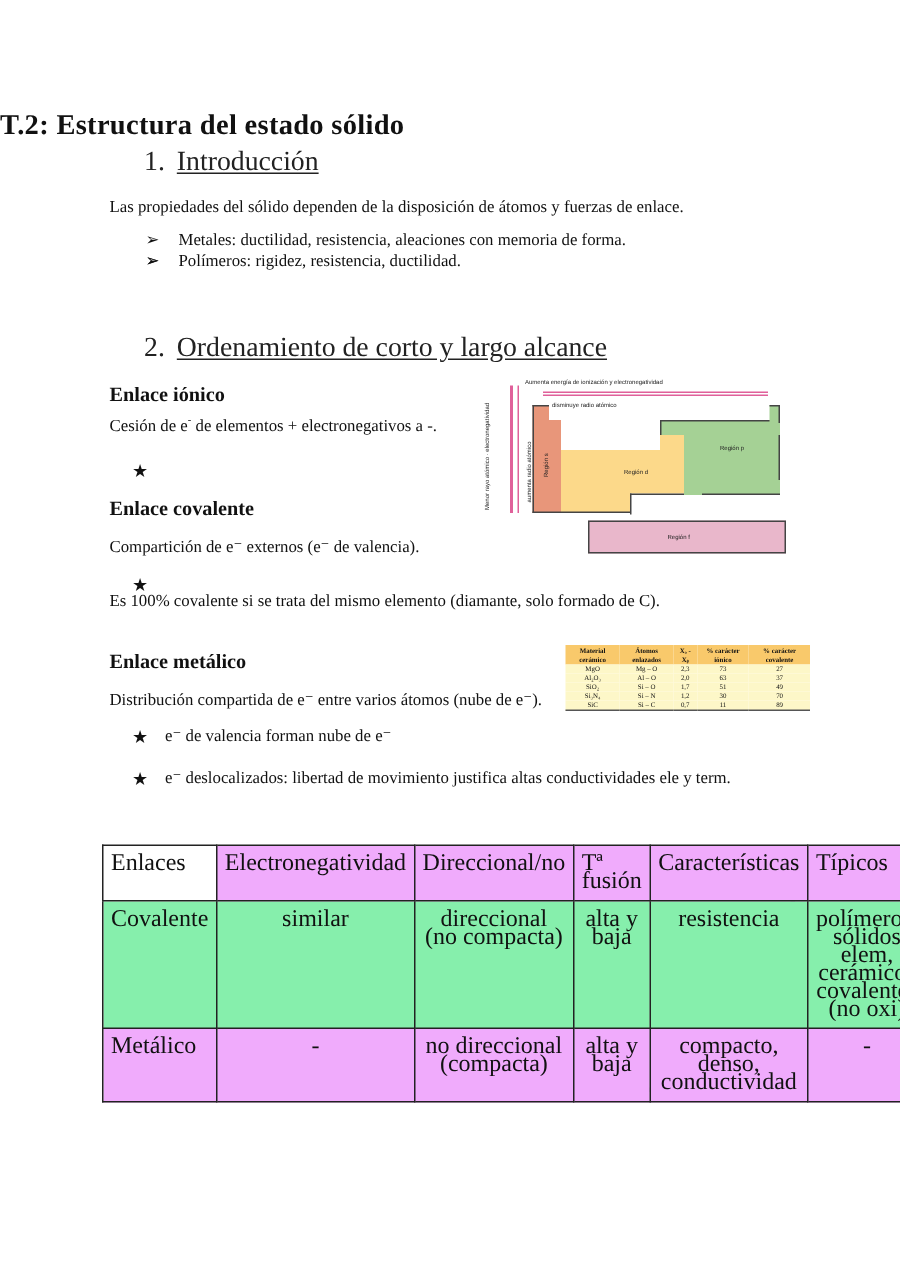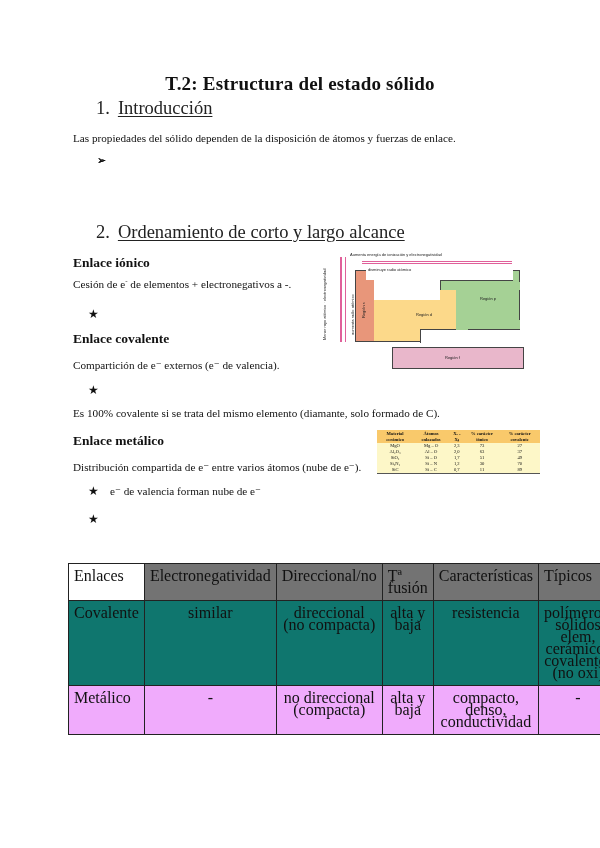--- a/index.html
+++ b/index.html
@@ -1,18 +1,18 @@
 <!DOCTYPE html>
 <html><head>
 <meta charset="utf-8">
 <style>
   html,body{margin:0;padding:0;background:#ffffff;}
   body{width:600px;height:848px;position:relative;overflow:hidden;font-family:"Liberation Serif","DejaVu Serif",serif;color:#111;}
   .abs{position:absolute;}
-  .title{left:0;width:600px;top:73px;text-align:center;font-size:19px;font-weight:bold;letter-spacing:0.2px;}
+  .title{left:0;width:600px;top:73px;text-align:left;font-size:19px;font-weight:bold;letter-spacing:0.2px;}
   .h1{font-size:18.5px;font-weight:normal;color:#222;}
   .h1 .num{margin-right:8px;}
   .h1 .txt{text-decoration:underline;text-underline-offset:2px;}
   .p{font-size:11.2px;line-height:14px;}
   .h3{font-size:13.5px;font-weight:bold;}
   ul.arrow{list-style:none;margin:0;padding:0;}
   ul.arrow li{position:relative;padding-left:22px;font-size:11.2px;line-height:14.2px;text-align:justify;}
   ul.arrow li .bullet{position:absolute;left:0;top:0;font-size:11px;}
   .star{font-size:11.2px;line-height:14px;padding-left:22px;position:relative;}
   .star .bullet{position:absolute;left:0;top:0;font-size:12px;}
@@ -22,63 +22,63 @@
   .fig .tinytext{position:absolute;font-size:4px;color:#222;white-space:nowrap;font-family:"Liberation Sans",sans-serif;}
   .blk{position:absolute;box-sizing:border-box;}
   
   .stab{left:377px;top:430px;width:163px;border-collapse:collapse;font-size:4.6px;font-family:"Liberation Serif",serif;}
   .stab th{background:#f9c96b;font-weight:bold;padding:1px 2px;text-align:center;line-height:5.5px;}
   .stab td{background:#fdf7c8;padding:0 2px;text-align:center;line-height:6px;}
   .stab tr:last-child td{border-bottom:1.5px solid #555;}
   
   .mtab{left:68px;top:563px;width:539px;border-collapse:collapse;font-size:16px;}
   .mtab td{border:1.3px solid #222;vertical-align:top;padding:6px 5px;line-height:12px;}
-  .mtab tr.hdr td{background:#737373;height:24px;}
+  .mtab tr.hdr td{background:#f0abfc;height:24px;}
   .mtab tr.hdr td:first-child{background:#ffffff;}
   .mtab tr.r1 td{background:#ffd966;height:36px;}
-  .mtab tr.r2 td{background:#0f766e;height:38px;}
+  .mtab tr.r2 td{background:#86efac;height:38px;}
   .mtab tr.r3 td{background:#f0abfc;height:26px;}
   .mtab td.c{text-align:center;}
   .shadow{left:527px;top:565px;width:3px;height:162px;background:#cfcfcf;}
   .shadowb{left:70px;top:725px;width:460px;height:3px;background:#cfcfcf;}
 </style>
 </head>
 <body>
 
 <div class="abs title">T.2: Estructura del estado sólido</div>
 
 <div class="abs h1" style="left:96px;top:98px;">
   <span class="num">1.</span><span class="txt">Introducción</span>
 </div>
 
 <div class="abs p" style="left:73px;top:131px;width:470px;">Las propiedades del sólido dependen de la disposición de átomos y fuerzas de enlace.</div>
 
 <ul class="abs arrow" style="left:97px;top:153px;width:443px;">
+  <li><span class="bullet">➢</span><span>Metales: ductilidad, resistencia, aleaciones con memoria de forma.</span></li>
   <li><span class="bullet">➢</span></li>
-  <li><span class="bullet">➢</span></li>
-  <li><span class="bullet">➢</span></li>
+  <li><span class="bullet">➢</span><span>Polímeros: rigidez, resistencia, ductilidad.</span></li>
 </ul>
 
 <div class="abs h1" style="left:96px;top:222px;">
   <span class="num">2.</span><span class="txt">Ordenamiento de corto y largo alcance</span>
 </div>
 
 <div class="abs h3" style="left:73px;top:255px;">Enlace iónico</div>
 <div class="abs p" style="left:73px;top:277px;"><span>Cesión de e</span><sup>-</sup><span> de elementos + electronegativos a -.</span></div>
 <div class="abs star" style="left:88px;top:307px;"><span class="bullet">★</span></div>
 
 <div class="abs h3" style="left:73px;top:331px;">Enlace covalente</div>
 <div class="abs p" style="left:73px;top:358px;">Compartición de e⁻ externos (e⁻ de valencia).</div>
 <div class="abs star" style="left:88px;top:383px;width:460px;"><span class="bullet">★</span></div>
-<div class="abs p" style="left:73px;top:406px;">Es 100% covalente si se trata del mismo elemento (diamante, solo formado de C).</div>
+<div class="abs p" style="left:73px;top:394px;">Es 100% covalente si se trata del mismo elemento (diamante, solo formado de C).</div>
 
 <div class="abs h3" style="left:73px;top:433px;">Enlace metálico</div>
 <div class="abs p" style="left:73px;top:460px;">Distribución compartida de e⁻ entre varios átomos (nube de e⁻).</div>
 <div class="abs star" style="left:88px;top:484px;"><span class="bullet">★</span><span>e⁻ de valencia forman nube de e⁻</span></div>
-<div class="abs star" style="left:88px;top:498px;"><span class="bullet">★</span></div>
+<div class="abs star" style="left:88px;top:498px;"><span class="bullet">★</span><span>e⁻ deslocalizados: libertad de movimiento justifica altas conductividades ele y term.</span></div>
 
 <div class="abs fig">
 
   <div class="blk" style="left:20px;top:12px;width:2px;height:85px;background:#e0609a;"></div>
   <div class="blk" style="left:25px;top:12px;width:1px;height:85px;background:#e0609a;"></div>
   <div class="tinytext" style="left:2px;top:95px;transform:rotate(-90deg);transform-origin:left top;">Menor rayo atómico · electronegatividad</div>
   <div class="tinytext" style="left:30px;top:90px;transform:rotate(-90deg);transform-origin:left top;">aumenta radio atómico</div>
 
   <div class="blk" style="left:42px;top:16px;width:150px;height:1px;background:#e0609a;"></div>
   <div class="blk" style="left:42px;top:18px;width:150px;height:1px;background:#e0609a;"></div>

